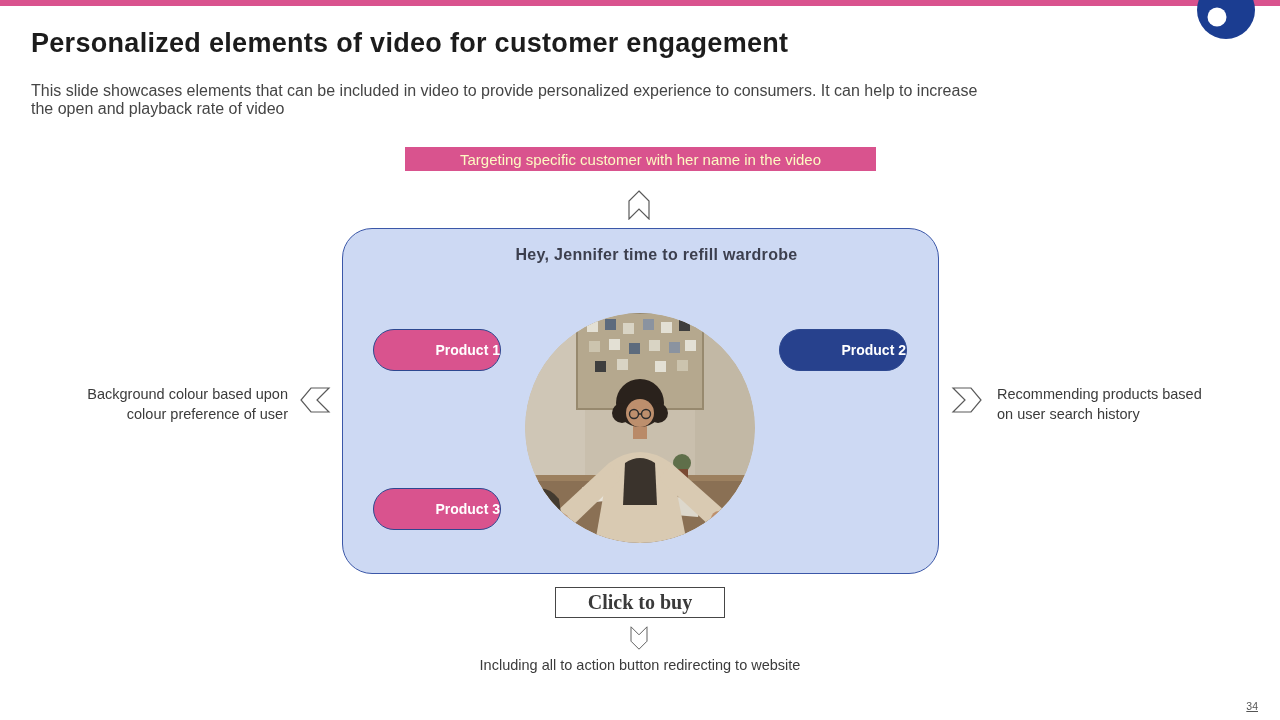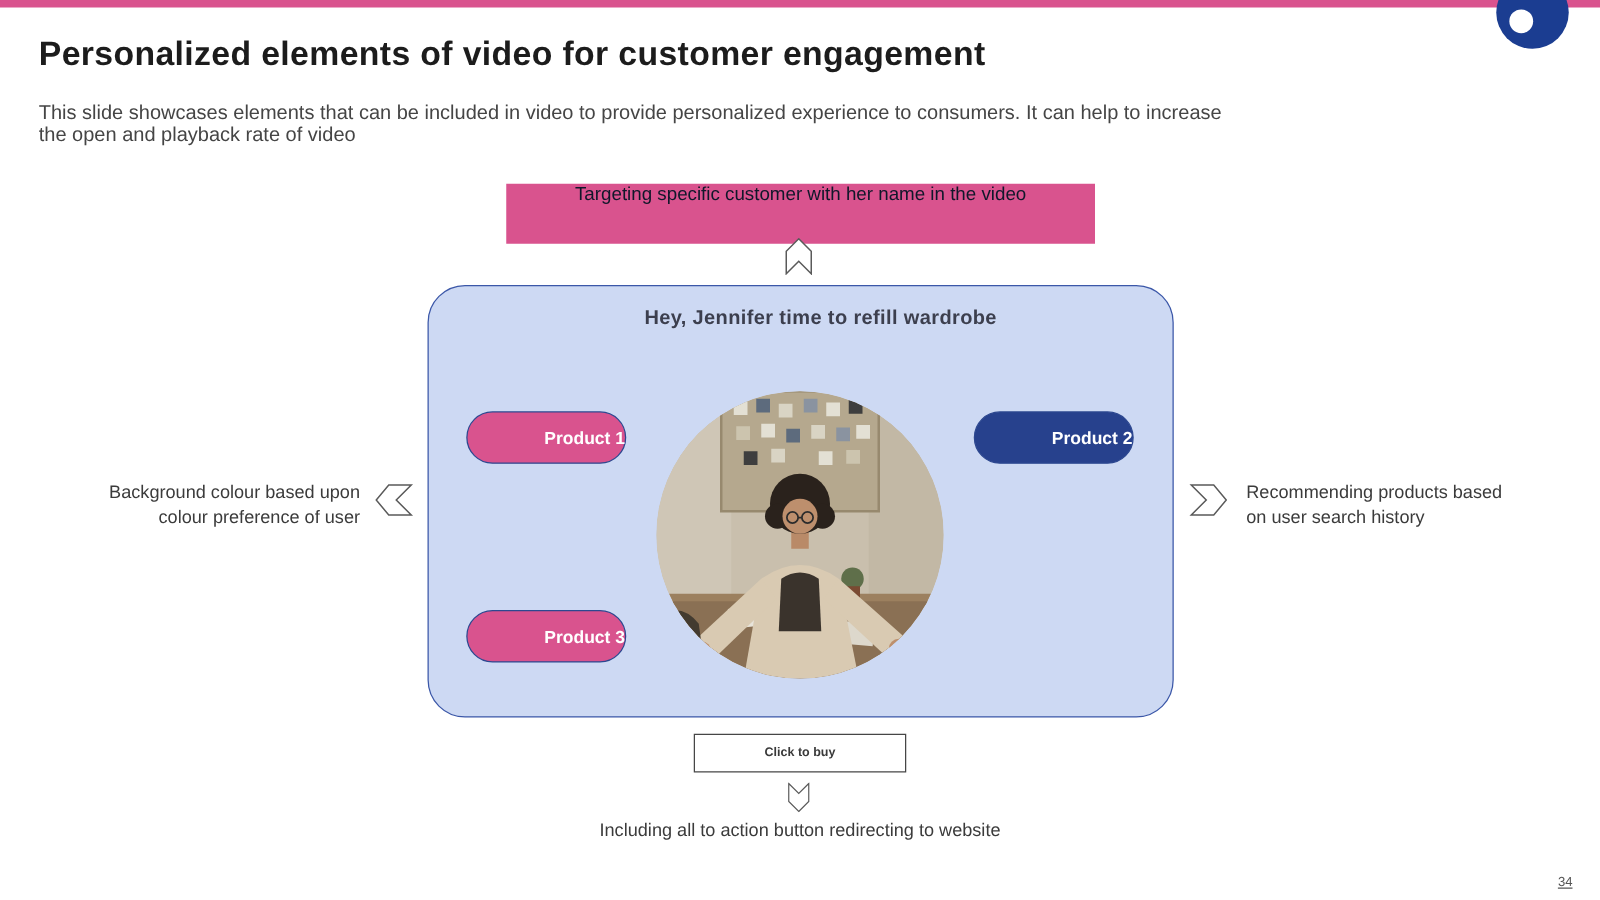--- a/index.html
+++ b/index.html
@@ -14,23 +14,23 @@
   .title {
     position:absolute; left:31px; top:28px; width:980px;
     font-size:27px; font-weight:bold; color:#1c1c1c; letter-spacing:0.3px;
   }
   .subtitle {
     position:absolute; left:31px; top:82px; width:950px;
     font-size:16px; color:#454545;
   }
 
   .banner {
-    position:absolute; left:405px; top:147px; width:471px; height:48px;
-    background:#D9538E; color:#0f172a; font-size:15px;
-    display:flex; justify-content:center;
+    position:absolute; left:405px; top:147px; width:471px; height:24px;
+    background:#D9538E; color:#fef9c3; font-size:15px;
+    display:flex; align-items:center; justify-content:center;
   }
 
   .arrow { position:absolute; }
   .arrow-up    { left:628px; top:190px; }
   .arrow-down  { left:629px; top:626px; }
   .arrow-left  { left:299px; top:387px; }
   .arrow-right { left:951px; top:387px; }
 
   .video-card {
     position:absolute; left:342px; top:228px; width:597px; height:346px;
@@ -62,21 +62,21 @@
 
   .annot { font-size:14.5px; color:#3b3b3b; line-height:20px; }
   .annot-left  { position:absolute; left:20px;  top:384px; width:268px; text-align:right; }
   .annot-right { position:absolute; left:997px; top:384px; width:250px; text-align:left; }
   .annot-bottom{ position:absolute; left:0; top:655px; width:100%; text-align:center; }
 
   .cta {
     position:absolute; left:555px; top:587px; width:170px; height:31px;
     background:#ffffff; border:1.5px solid #464646;
     display:flex; align-items:center; justify-content:center;
-    font-weight:bold; font-size:10px; color:#3a3a3a; cursor:pointer;
+    font-weight:bold; font-size:20px; color:#3a3a3a; cursor:pointer;font-family:Liberation Serif, serif;
   }
 
   .footer {
     position:absolute; left:0; top:702px; width:100%;
     text-align:center; font-size:10px; color:#5f5f5f;
   }
   .pagenum {
     position:absolute; right:22px; top:700px; font-size:10.5px; color:#555555;text-decoration:underline;
   }
 </style>

